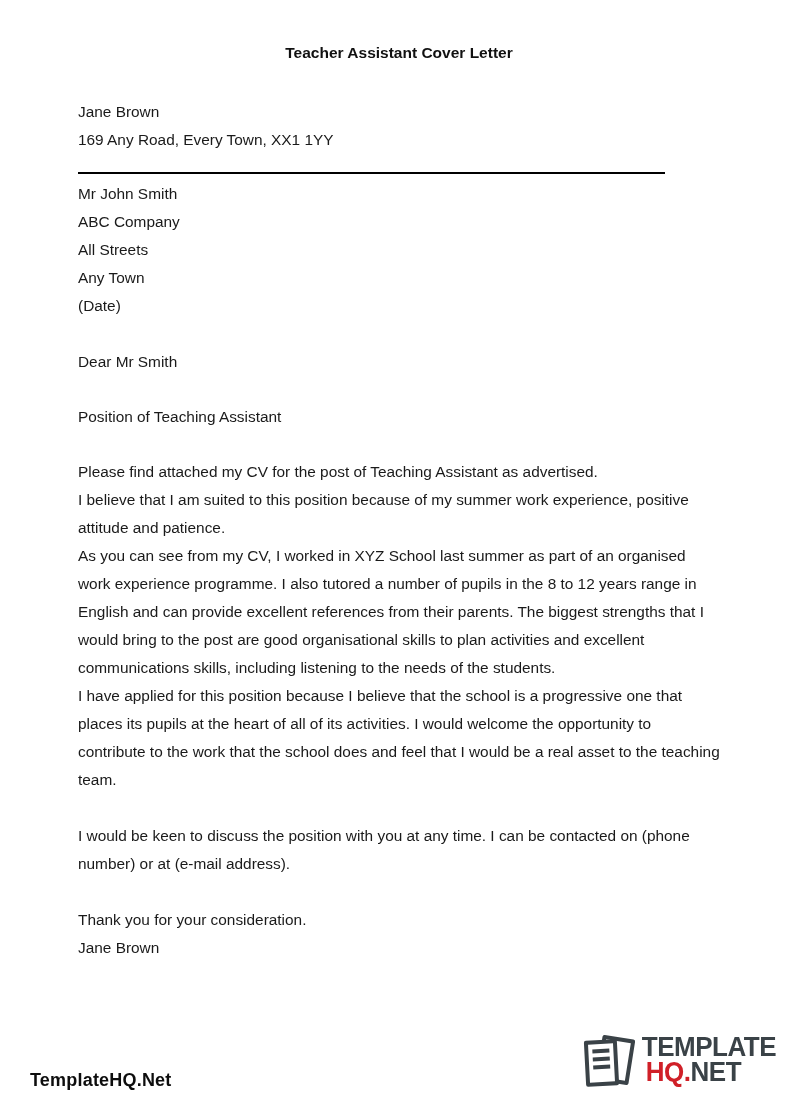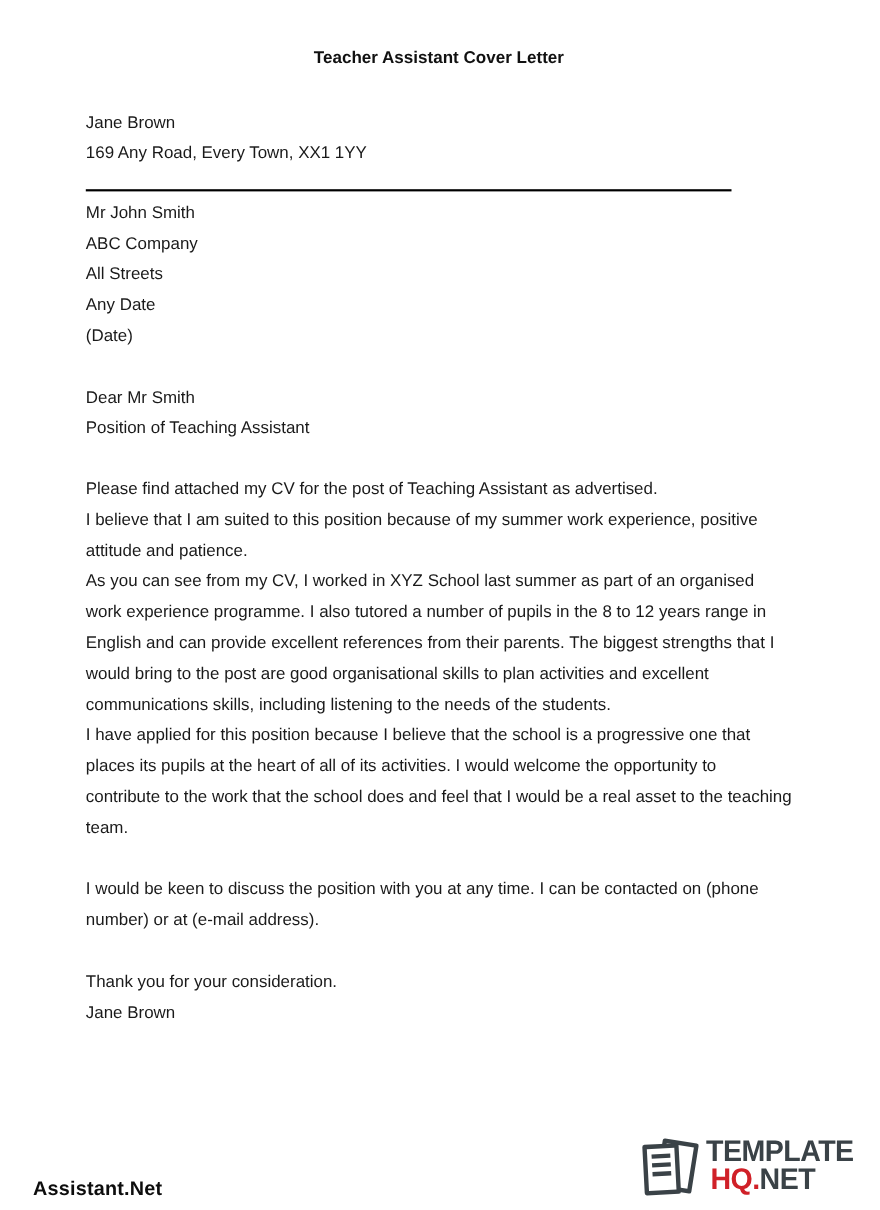--- a/index.html
+++ b/index.html
@@ -33,21 +33,21 @@
     line-height: 28px;
   }
   .sender-block   { margin-top: 36px; }
   .divider {
     margin-top: 18px;
     width: 587px;
     border-top: 2px solid #000000;
   }
   .recipient-block { margin-top: 6px; }
   .salutation      { margin-top: 28px; }
-  .subject-line    { }
+  .subject-line    { margin-top: 27px; }
   .body-block      { margin-top: 27px; }
   .contact-para    { margin-top: 28px; }
   .closing-block   { margin-top: 28px; }
 
   .footer-watermark {
     position: absolute;
     left: 30px; top: 1070px;
     font-size: 18px;
     font-weight: bold;
     color: #0d0d0d;
@@ -113,21 +113,21 @@
     <div class="line">Jane Brown</div>
     <div class="line">169 Any Road, Every Town, XX1 1YY</div>
   </div>
 
   <div class="divider"></div>
 
   <div class="recipient-block">
     <div class="line">Mr John Smith</div>
     <div class="line">ABC Company</div>
     <div class="line">All Streets</div>
-    <div class="line">Any Date</div>
+    <div class="line">Any Town</div>
     <div class="line">(Date)</div>
   </div>
 
   <div class="line salutation">Dear Mr Smith</div>
 
   <div class="line subject-line">Position of Teaching Assistant</div>
 
   <div class="body-block">
     <div class="para">Please find attached my CV for the post of Teaching Assistant as advertised.</div>
     <div class="para">I believe that I am suited to this position because of my summer work experience, positive attitude and patience.</div>
@@ -135,21 +135,21 @@
     <div class="para">I have applied for this position because I believe that the school is a progressive one that places its pupils at the heart of all of its activities. I would welcome the opportunity to contribute to the work that the school does and feel that I would be a real asset to the teaching team.</div>
   </div>
 
   <div class="para contact-para">I would be keen to discuss the position with you at any time. I can be contacted on (phone number) or at (e-mail address).</div>
 
   <div class="closing-block">
     <div class="line">Thank you for your consideration.</div>
     <div class="line">Jane Brown</div>
   </div>
 
-  <div class="footer-watermark">Assistant.Net</div>
+  <div class="footer-watermark">TemplateHQ.Net</div>
 
   <div class="logo">
     <div class="logo-icon">
       <div class="page-back"></div>
       <div class="page-front">
         <span class="bar"></span>
         <span class="bar"></span>
         <span class="bar"></span>
       </div>
     </div>

